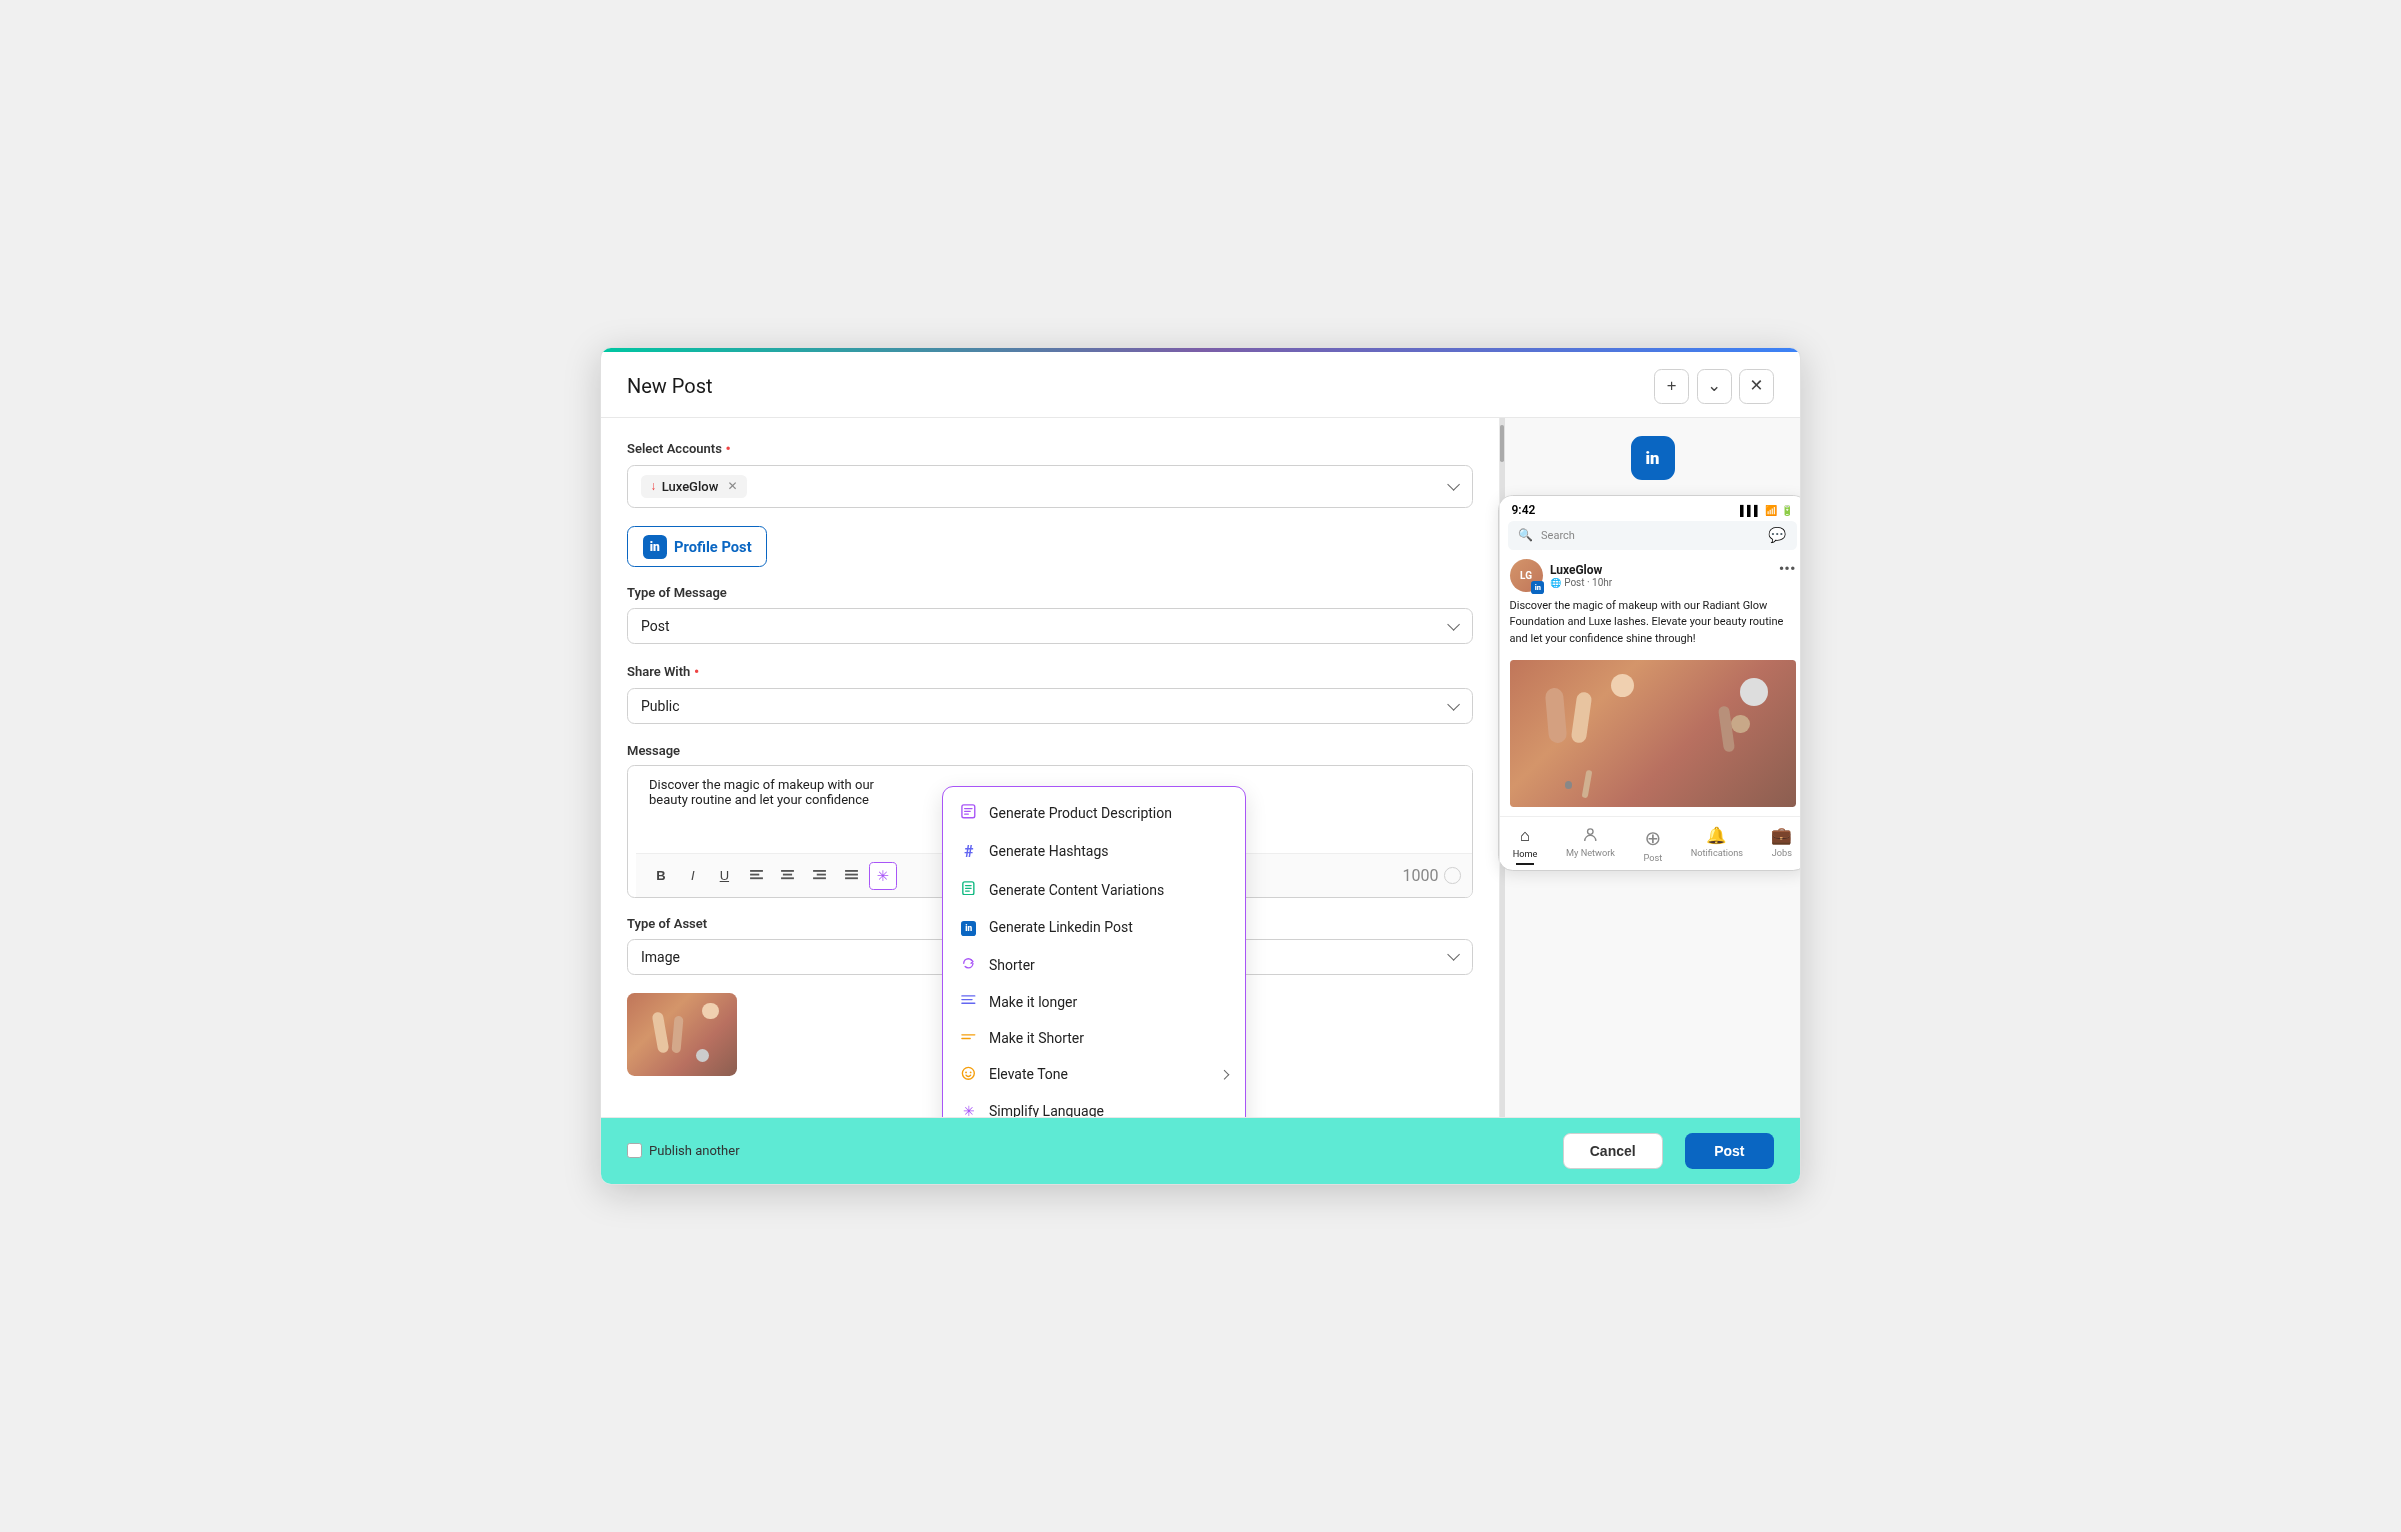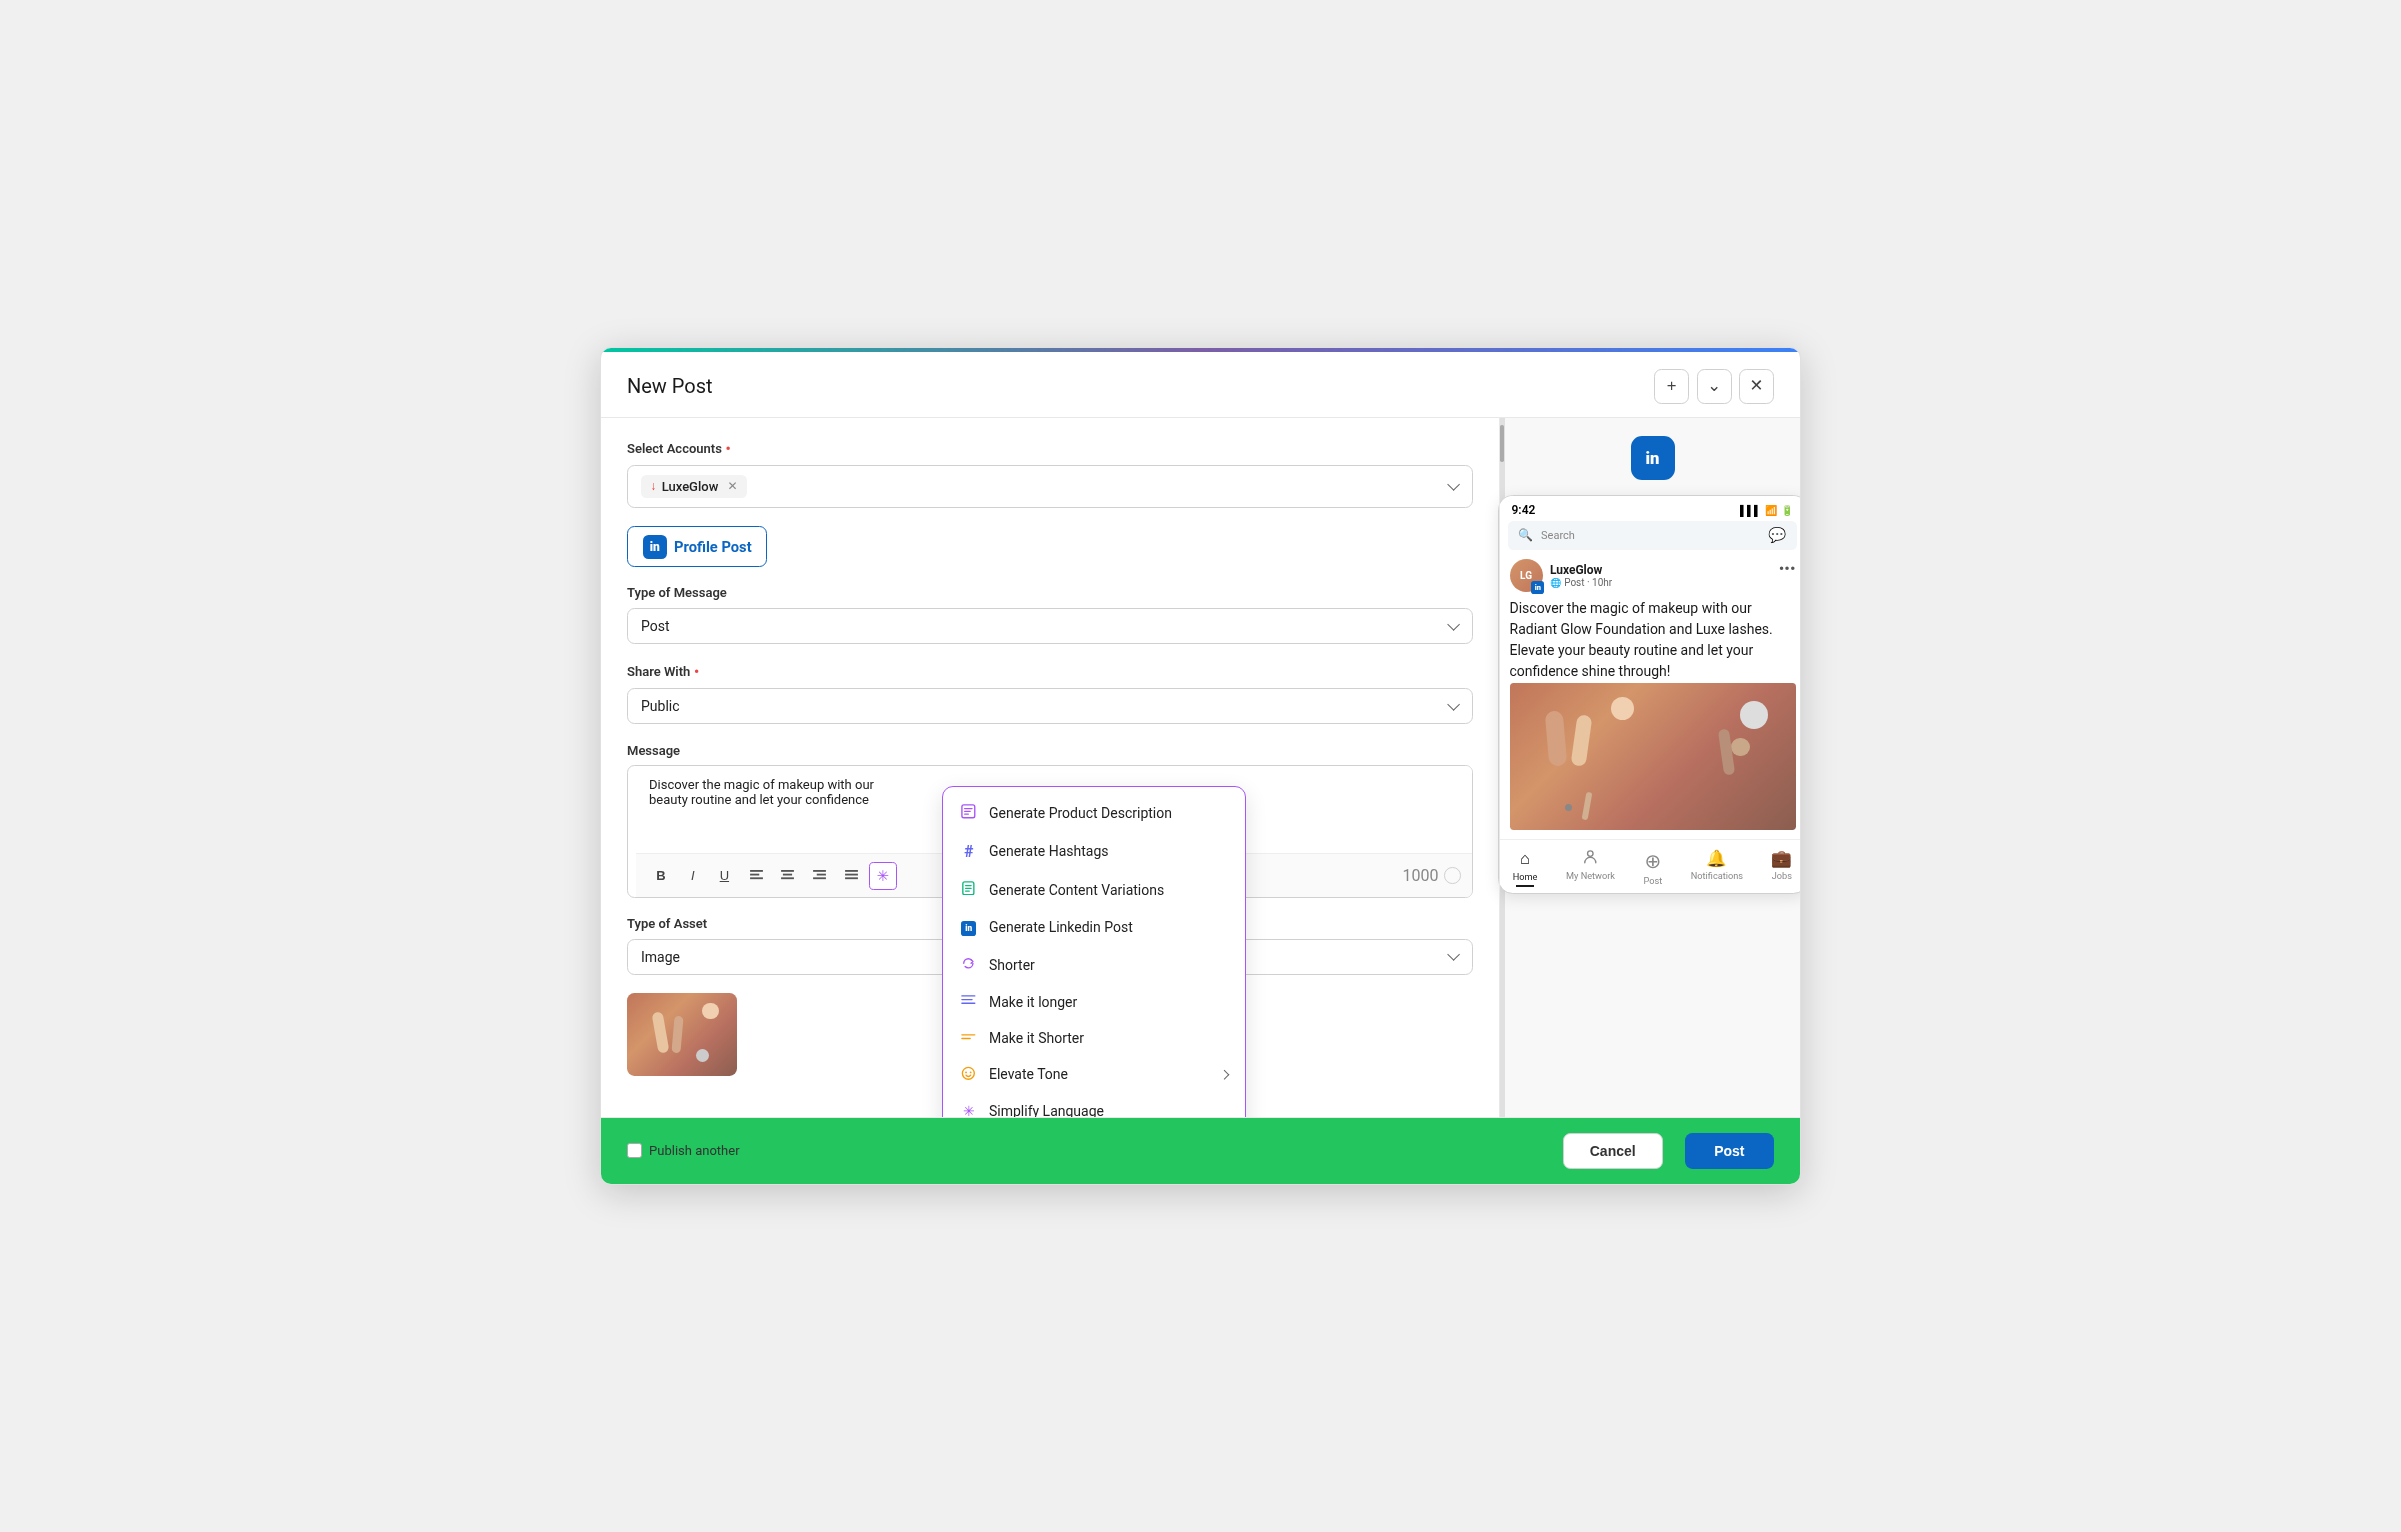--- a/index.html
+++ b/index.html
@@ -422,24 +422,24 @@
       gap: 2.8px;
     }
 
     .more-btn {
       font-size: 16.6px;
       color: #555;
       cursor: pointer;
     }
 
     .post-text {
-      font-size: 14px;
+      font-size: 11px;
       line-height: 1.5;
       color: #1a1a1a;
-      margin-bottom: 1px;
+      margin-bottom: 13px;
     }
 
     .post-image {
       width: 100%;
       height: 147px;
       background: linear-gradient(135deg, #c0765a 0%, #d4956a 30%, #b87060 60%, #8b5e50 100%);
       border-radius: 3.7px;
       overflow: hidden;
       position: relative;
     }
@@ -473,21 +473,21 @@
       margin-top: 1.8px;
     }
 
     
     .modal-footer {
       display: flex;
       justify-content: space-between;
       align-items: center;
       padding: 14.7px 26px;
       border-top: 0.9px solid #e8e8e8;
-      background: #22c55e;
+      background: #5eead4;
     }
 
     .publish-another {
       display: flex;
       align-items: center;
       gap: 7.4px;
       font-size: 13px;
       color: #333;
       cursor: pointer;
     }

